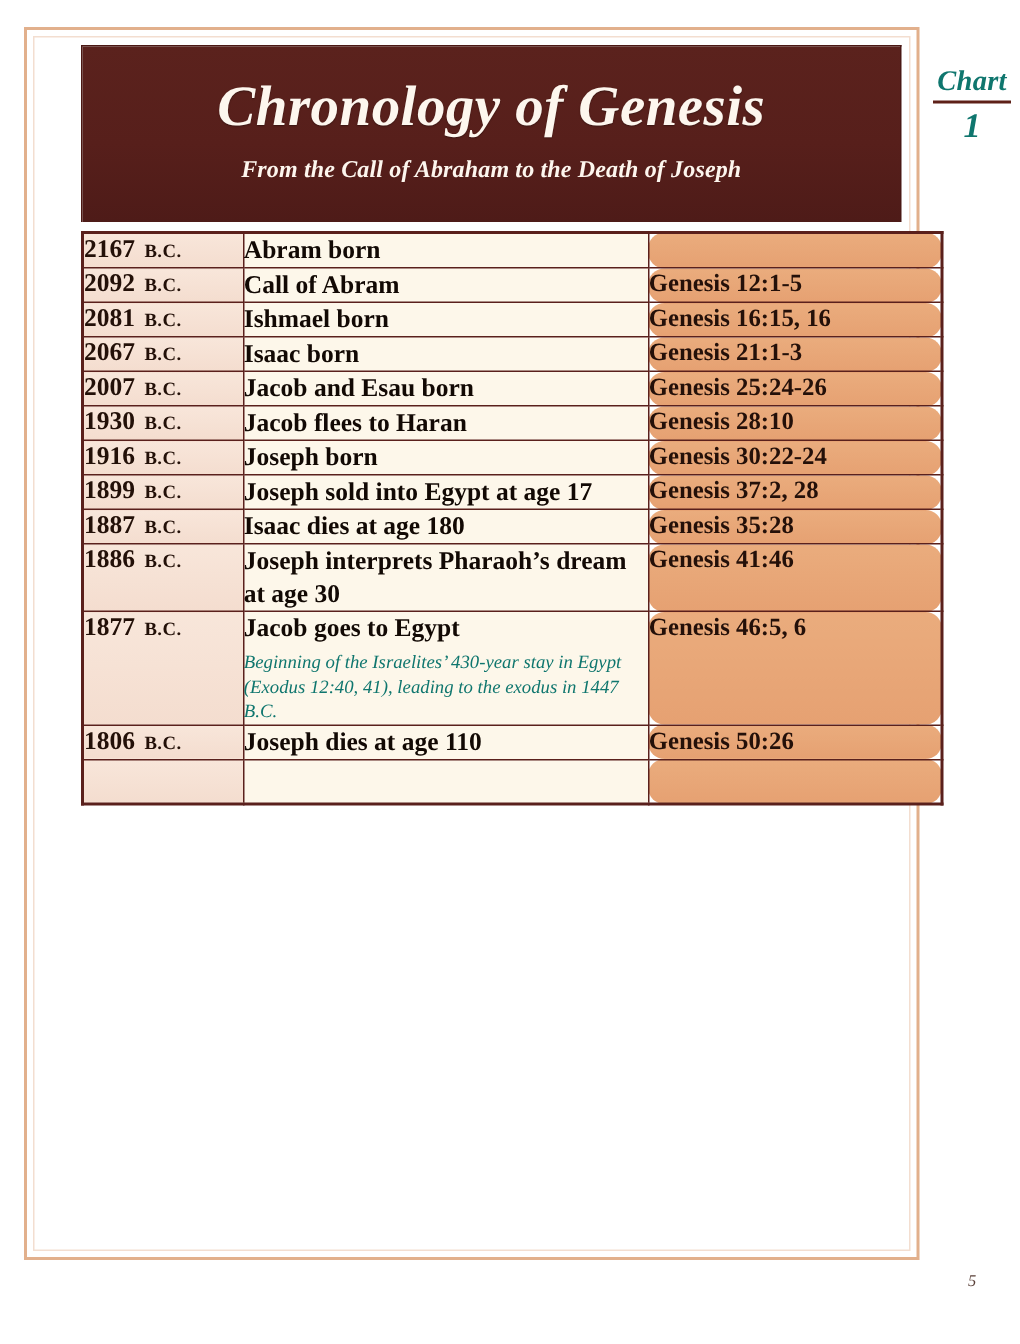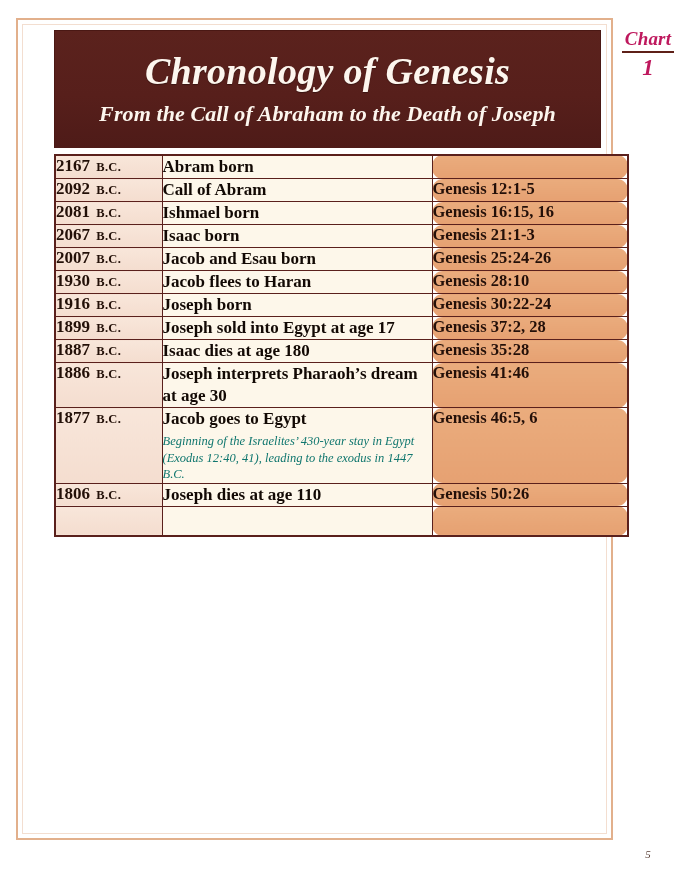--- a/index.html
+++ b/index.html
@@ -33,24 +33,24 @@
     right: 4px;
     bottom: 4px;
     border: 1px solid #f3ded0;
     box-sizing: border-box;
   }
 
   
   #chart-number {
     position: absolute;
     left: 620px;
-    top: 28px;
+    top: 44px;
     width: 56px;
     text-align: center;
-    color: #be185d;
+    color: #0f766e;
   }
   #chart-number .chart-word {
     font-style: italic;
     font-weight: bold;
     font-size: 19px;
     line-height: 22px;
     letter-spacing: .2px;
   }
   #chart-number .chart-rule {
     height: 2px;
@@ -103,21 +103,21 @@
     font-style: italic;
     font-weight: bold;
     font-size: 38px;
     line-height: 48px;
     letter-spacing: .3px;
     text-shadow: 0 1px 1px rgba(0,0,0,.35);
   }
   #chart-subtitle {
     font-style: italic;
     font-weight: bold;
-    font-size: 22px;
+    font-size: 16px;
     line-height: 30px;
     margin-top: 4px;
     letter-spacing: .1px;
   }
 
   
   #chart-table {
     border-collapse: collapse;
     width: 573px;
     table-layout: fixed;

